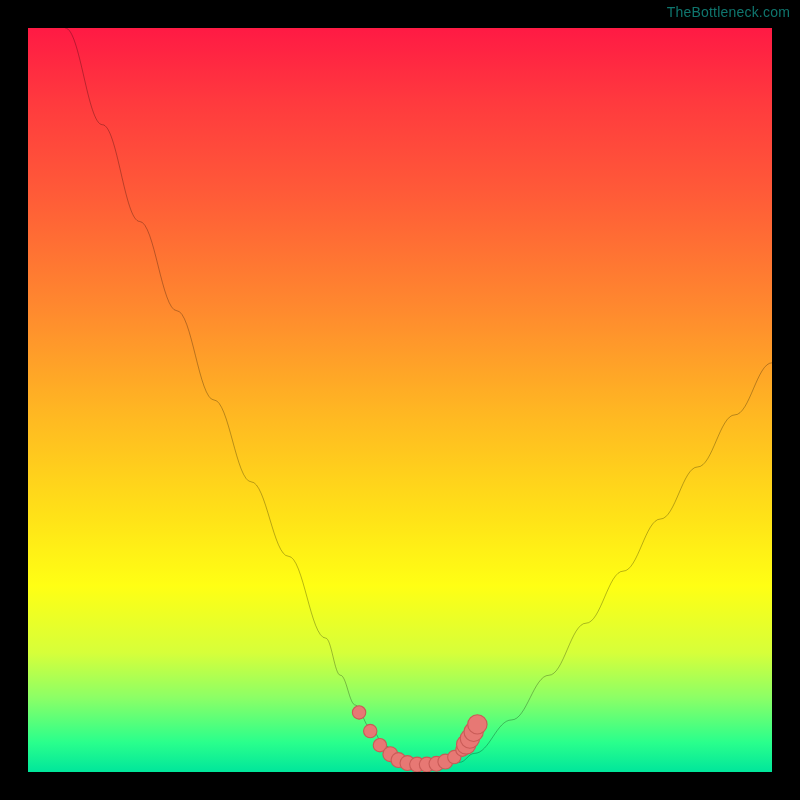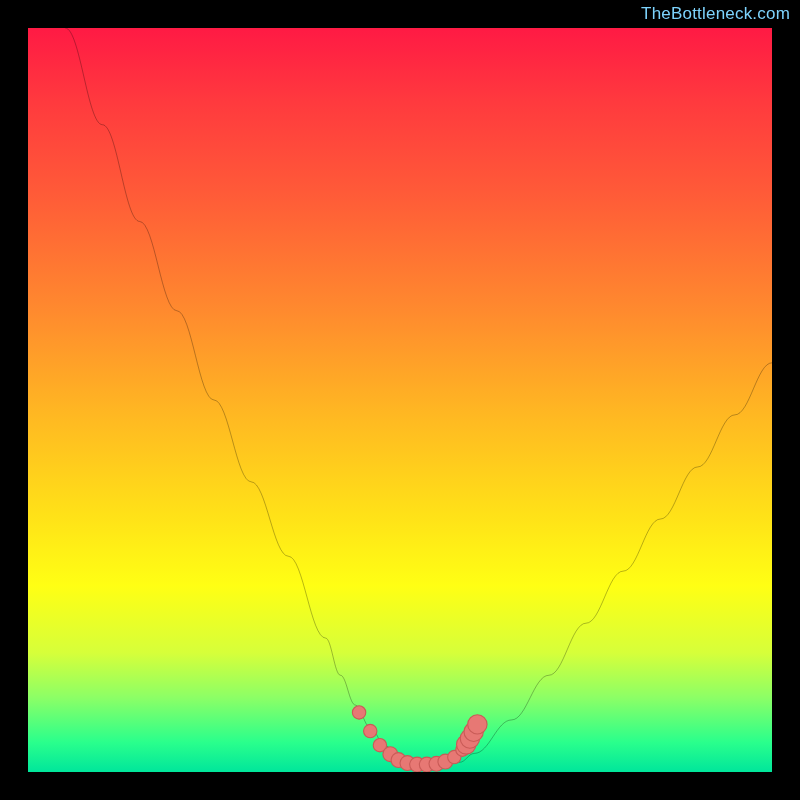--- a/index.html
+++ b/index.html
@@ -42,22 +42,22 @@
     position: absolute;
     inset: 0;
     width: 100%;
     height: 100%;
     display: block;
   }
   .watermark {
     position: absolute;
     top: 4px;
     right: 10px;
-    color: #7dd3fc;
-    font-size: 17px;
+    color: #0f766e;
+    font-size: 14px;
     letter-spacing: 0.2px;
     user-select: none;
   }
 </style>
 </head>
 <body>
 
 <div class="frame">
   <div class="plot">
     <svg viewBox="0 0 100 100" preserveAspectRatio="none">

